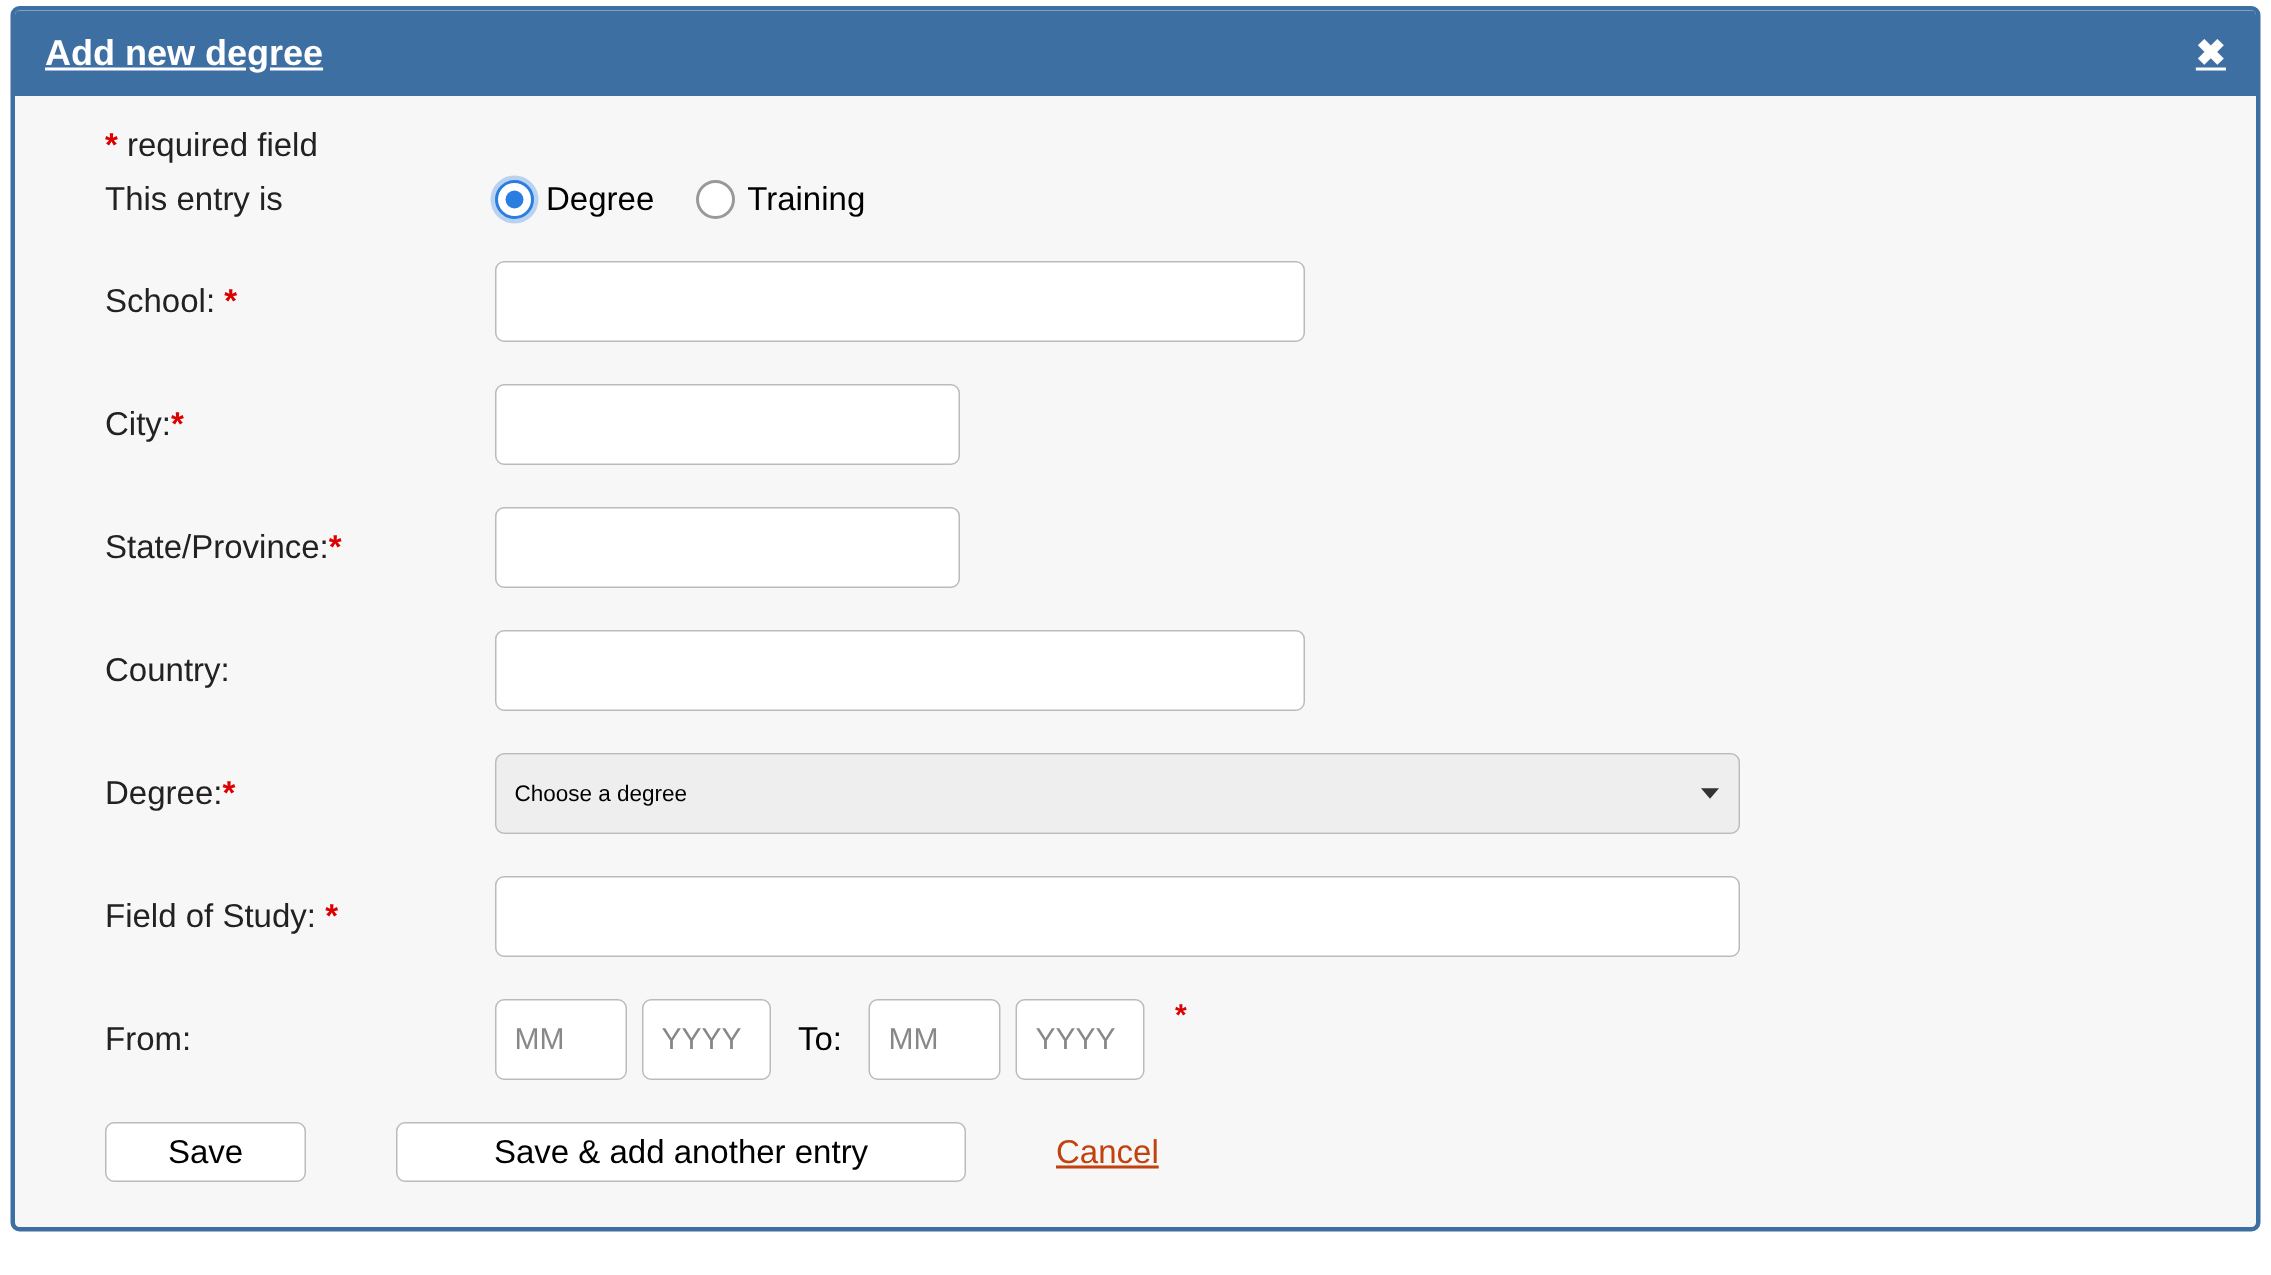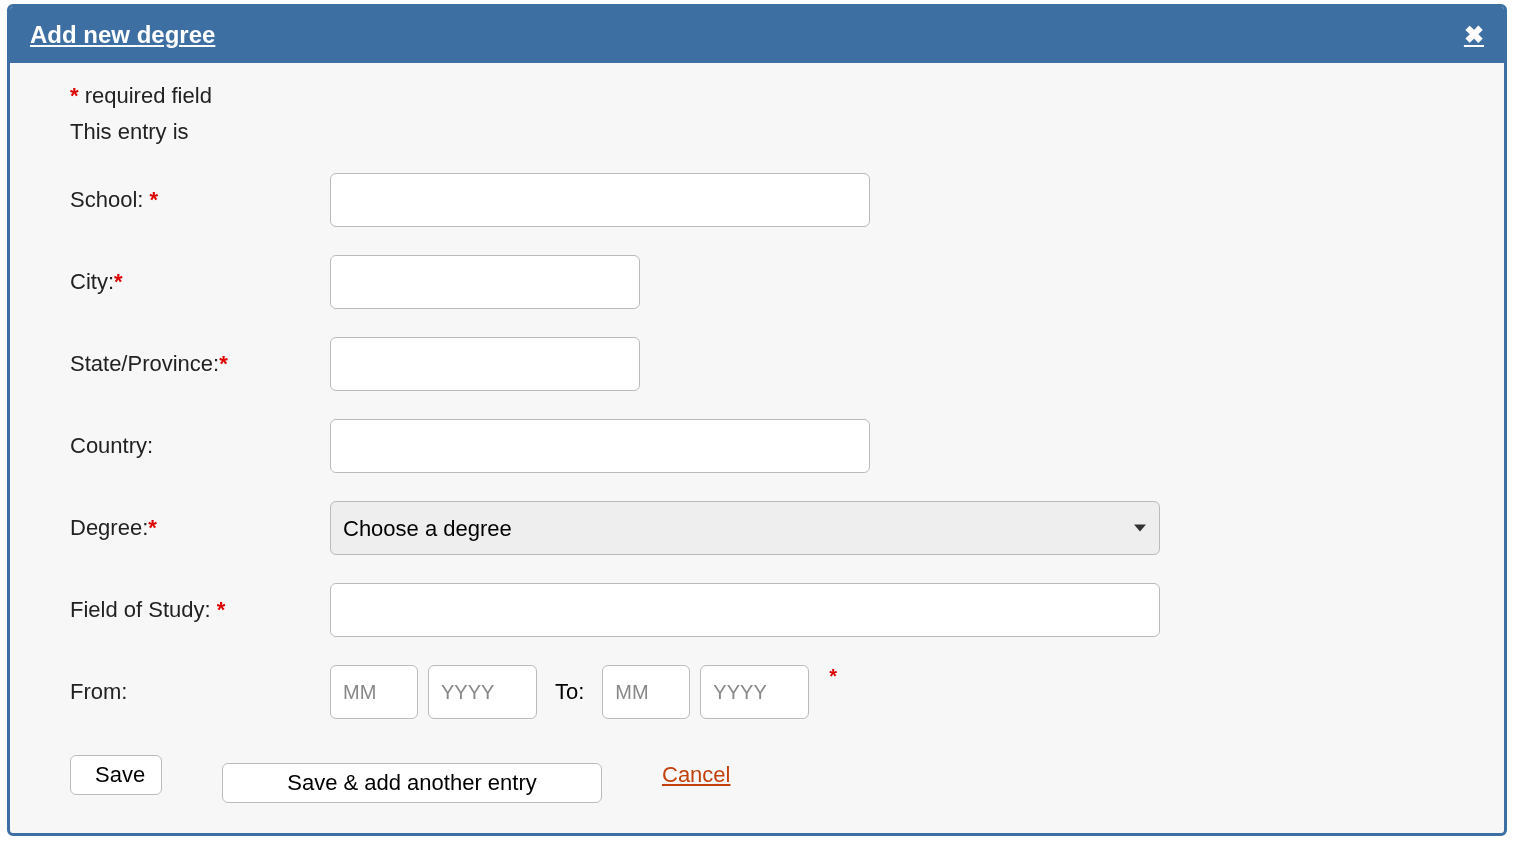--- a/index.html
+++ b/index.html
@@ -81,28 +81,28 @@
     background: #fff;
     font-size: 20px;
     padding: 0 12px;
   }
   .w-school { width: 540px; }
   .w-city { width: 310px; }
   .w-state { width: 310px; }
   .w-country { width: 540px; }
   .w-fos { width: 830px; }
   .w-mm { width: 88px; }
-  .w-yyyy { width: 109px; }
+  .w-yyyy { width: 86px; }
   select.degree-select {
     width: 830px;
     height: 54px;
     border: 1px solid #bbb;
     border-radius: 6px;
     background: #fff;
-    font-size: 22px;
+    font-size: 15px;
     padding: 0 12px;
     appearance: none;
     -webkit-appearance: none;
     background-image: linear-gradient(#eee,#eee);
     background-repeat: no-repeat;
     background-position: right 0 top 0;
     position: relative;
   }
   .select-wrap {
     position: relative;
@@ -186,22 +186,22 @@
     padding-left: 0;
   }
   .btn {
     background: #fff;
     border: 1px solid #bbb;
     border-radius: 6px;
     padding: 6px 24px;
     font-size: 22px;
     cursor: pointer;
   }
-  .btn-save { width: 92px; }
-  .btn-save-add { width: 380px; margin-top: 16px; }
+  .btn-save { width: 134px; }
+  .btn-save-add { width: 380px; }
   .cancel-link {
     color: #c2410c;
     text-decoration: underline;
     font-size: 22px;
     cursor: pointer;
   }
 </style>
 </head>
 <body>
 
@@ -210,20 +210,32 @@
     <h2>Add new degree</h2>
     <span class="close-btn">✖</span>
   </div>
   <div class="modal-body">
     <div class="required-note">
       <span class="star">*</span><span> required field</span>
     </div>
 
     <div class="form-row">
       <div class="label-col">This entry is</div>
+      <div class="input-col">
+        <div class="radio-wrap">
+          <div class="radio-outer checked">
+              <div class="radio-inner"></div>
+            </div>
+          <span class="radio-label">Degree</span>
+        </div>
+        <div class="radio-wrap">
+          <div class="radio-outer"></div>
+          <span class="radio-label">Training</span>
+        </div>
+      </div>
     </div>
 
     <div class="form-row">
       <div class="label-col"><span>School: </span><span class="star">*</span></div>
       <div class="input-col">
         <input type="text" class="text-input w-school" value="" style="">
       </div>
     </div>
 
     <div class="form-row">

